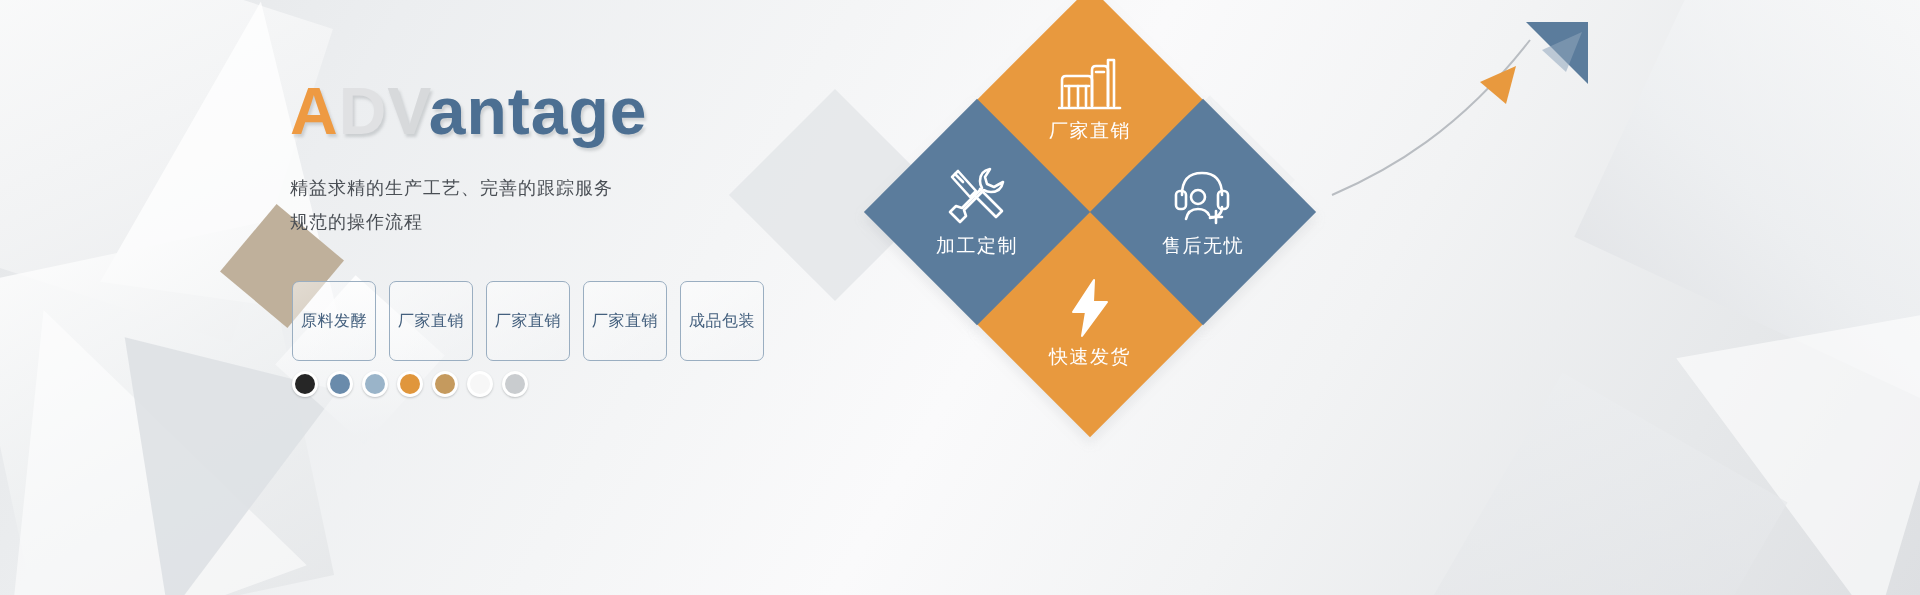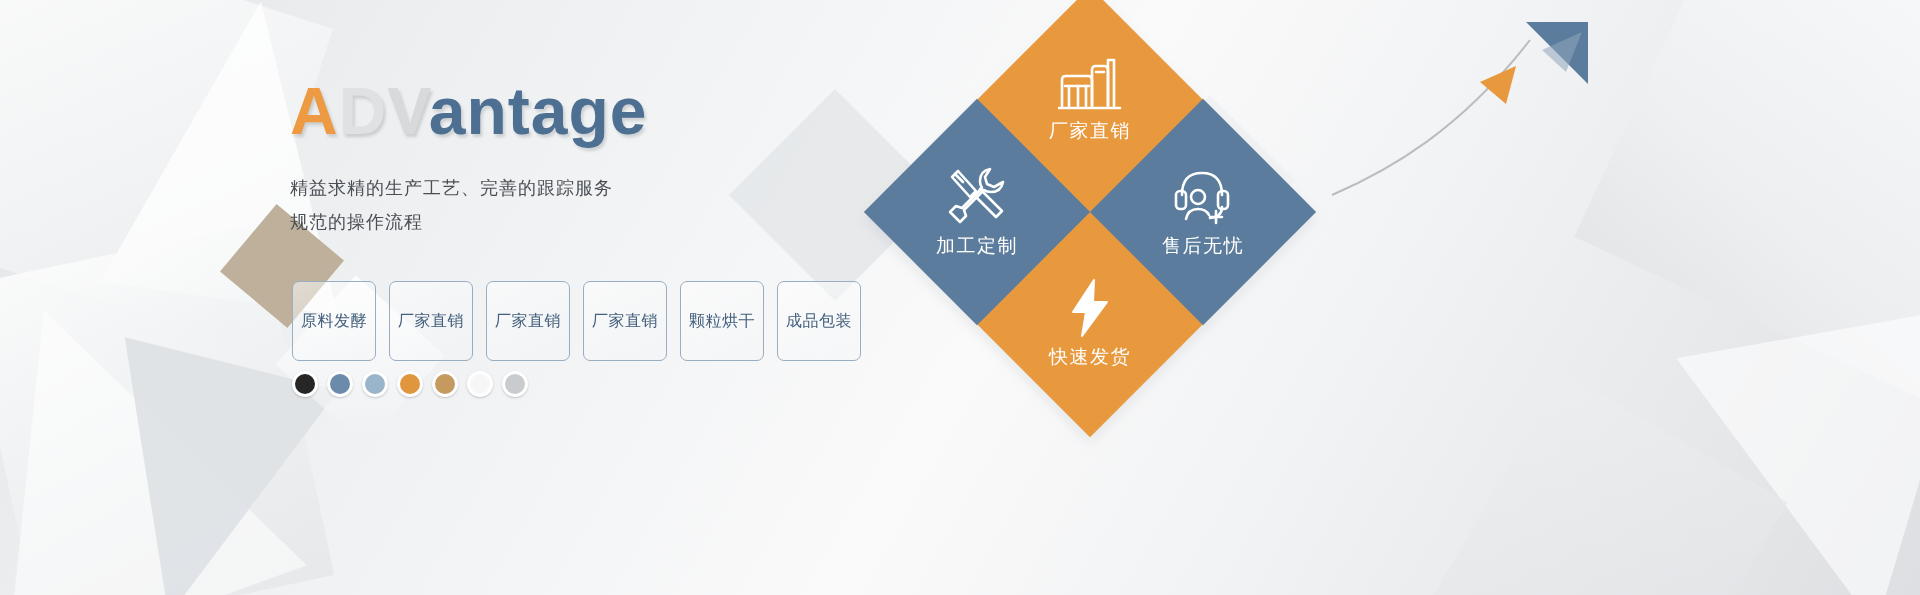--- a/index.html
+++ b/index.html
@@ -198,21 +198,20 @@
   <div class="subtitle">
     <div>精益求精的生产工艺、完善的跟踪服务</div>
     <div>规范的操作流程</div>
   </div>
 
   <div class="process-row">
     <div class="pbox">原料发酵</div>
     <div class="pbox">厂家直销</div>
     <div class="pbox">厂家直销</div>
     <div class="pbox">厂家直销</div>
-    <div class="pbox">颗粒烘干</div>
     <div class="pbox">成品包装</div>
   </div>
 
   <div class="dots">
     <div class="dot" style="background: rgb(38, 38, 38);"></div>
     <div class="dot" style="background: rgb(106, 139, 171);"></div>
     <div class="dot" style="background: rgb(154, 180, 201);"></div>
     <div class="dot" style="background: rgb(224, 150, 60);"></div>
     <div class="dot" style="background: rgb(197, 154, 94);"></div>
     <div class="dot" style="background: rgb(247, 247, 247);"></div>

